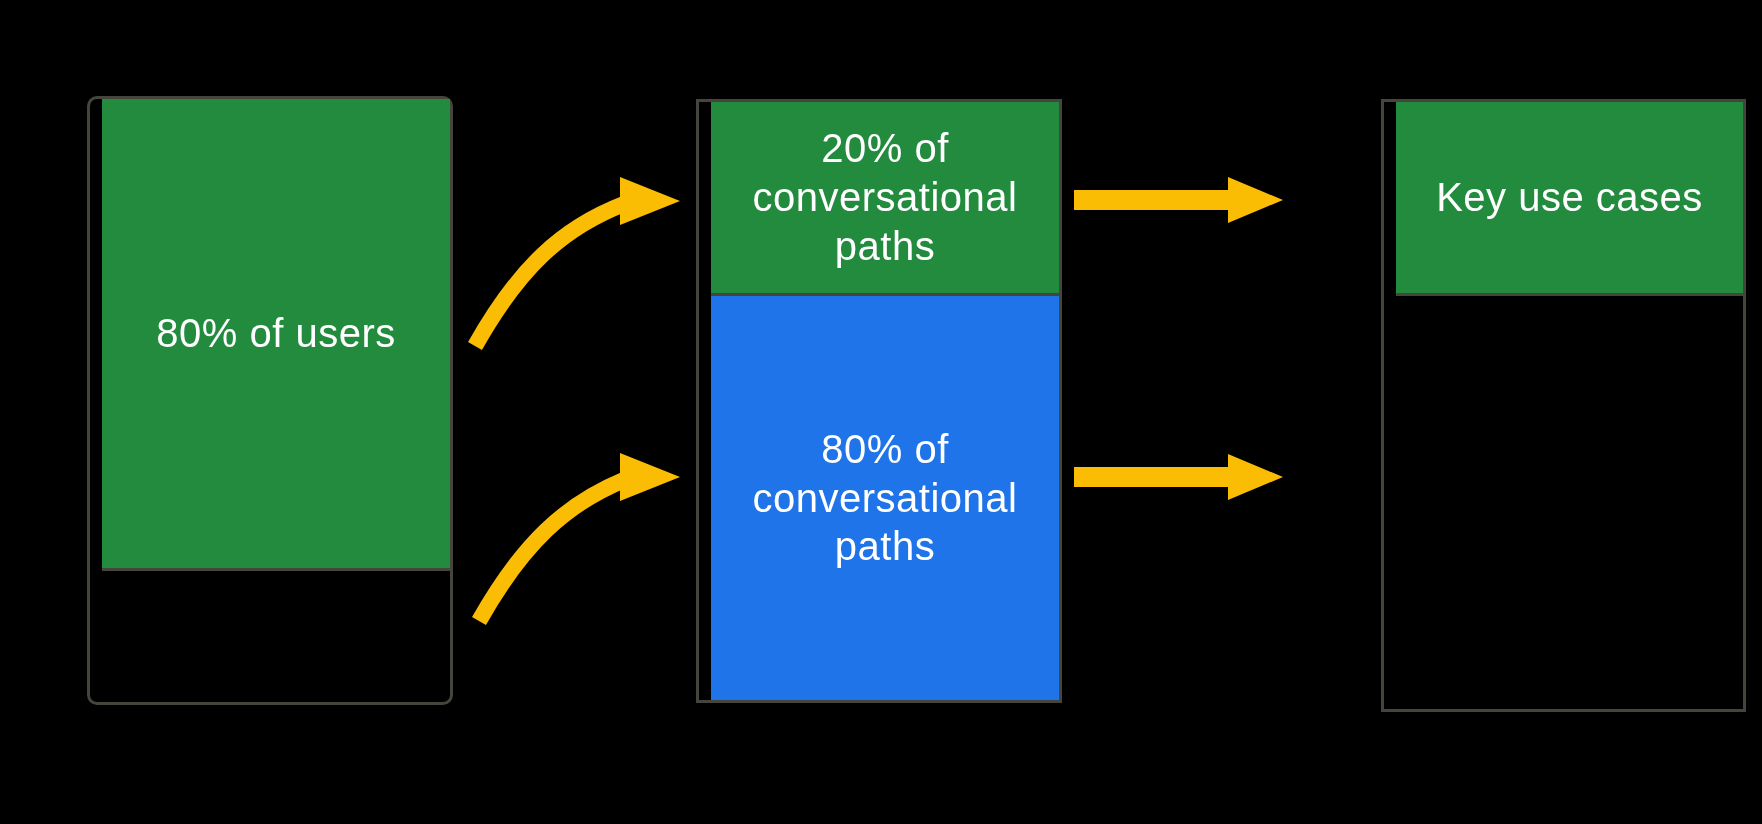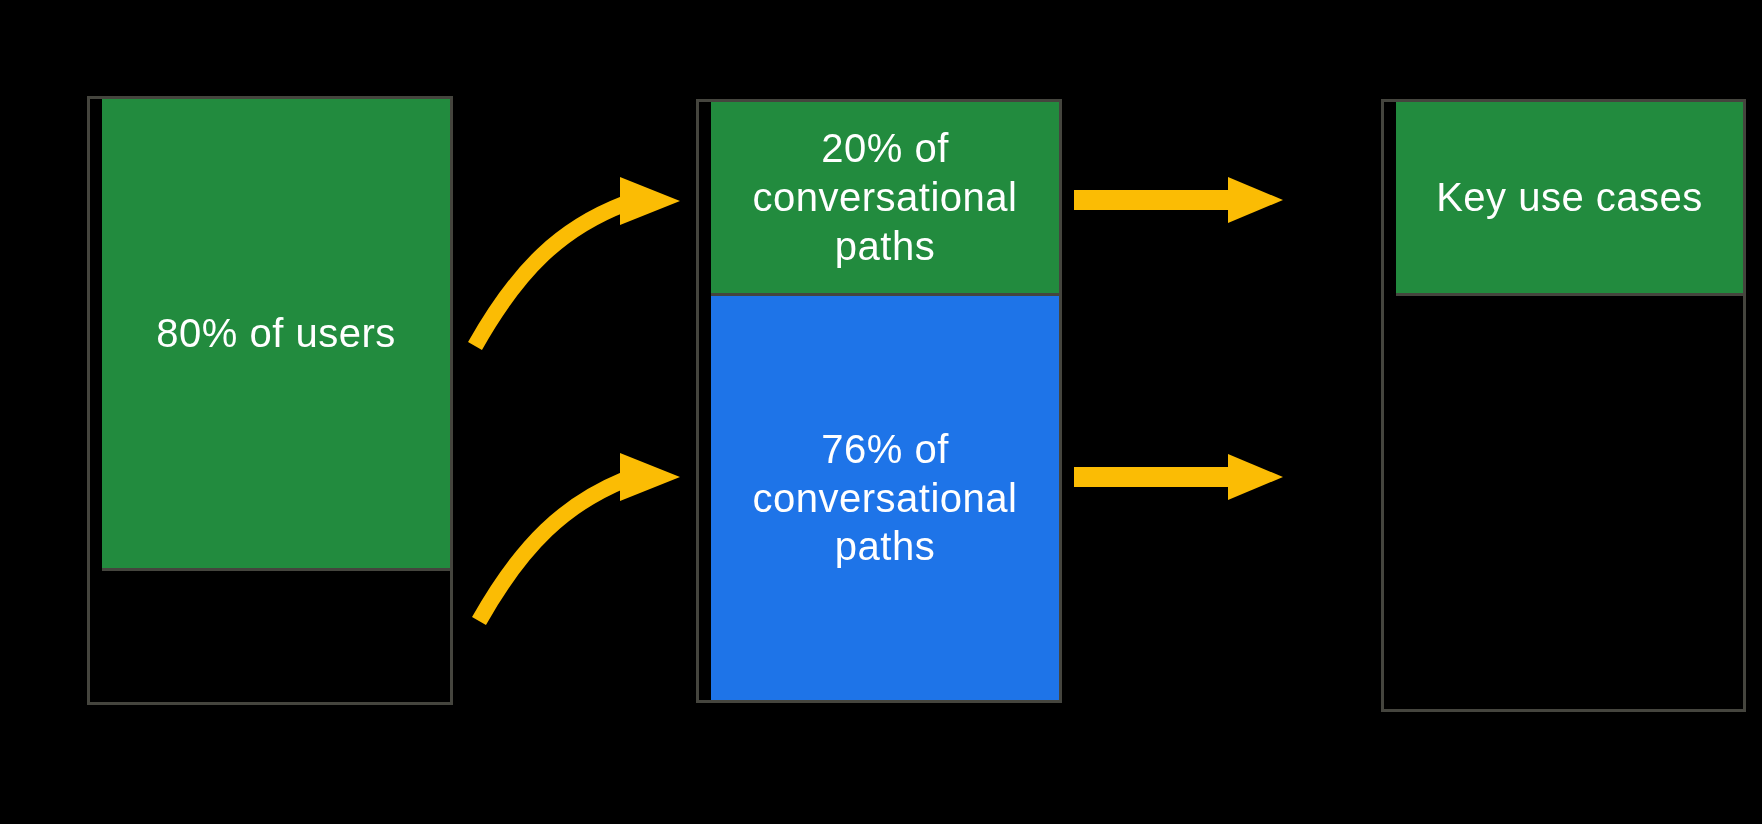--- a/index.html
+++ b/index.html
@@ -16,21 +16,21 @@
     font-family: "Liberation Sans", sans-serif;
   }
   .column {
     position: absolute;
     box-sizing: border-box;
     border: 3px solid var(--border, #45453E);
     display: flex;
     flex-direction: column;
     padding-left: 12px;
   }
-  .col-users   { left: 87px;   top: 96px; width: 366px; height: 609px; }
+  .col-users   { left: 87px;   top: 96px; width: 366px; height: 609px; border-radius: 10px; }
   .col-paths   { left: 696px;  top: 99px; width: 366px; height: 604px; }
   .col-results { left: 1381px; top: 99px; width: 365px; height: 613px; }
 
   .segment {
     display: flex;
     align-items: center;
     justify-content: center;
     text-align: center;
   }
   .segment.green {
@@ -82,21 +82,21 @@
     </div>
   </div>
 
   <div class="column col-paths">
     <div class="segment green">
       <span class="label">20% of
 conversational
 paths</span>
     </div>
     <div class="segment blue">
-      <span class="label">76% of
+      <span class="label">80% of
 conversational
 paths</span>
     </div>
   </div>
 
   <div class="column col-results">
     <div class="segment green">
       <span class="label">Key use cases</span>
     </div>
   </div>

